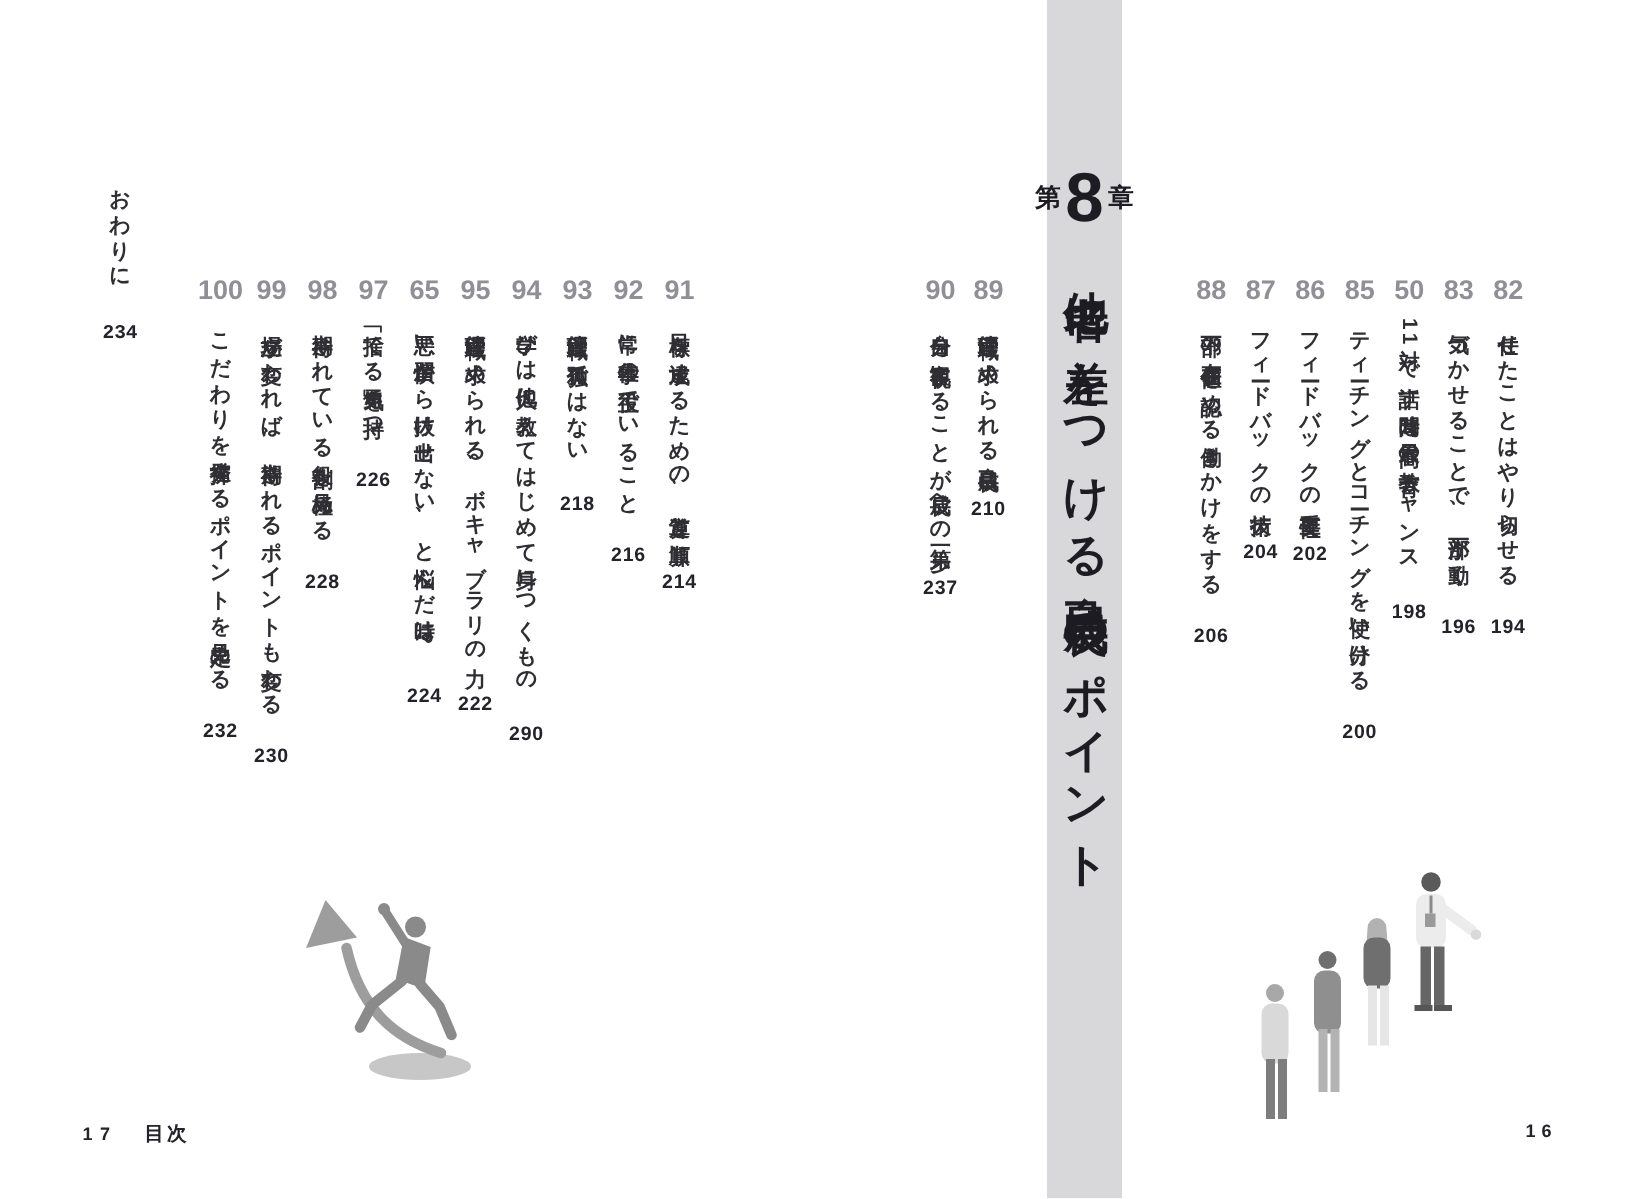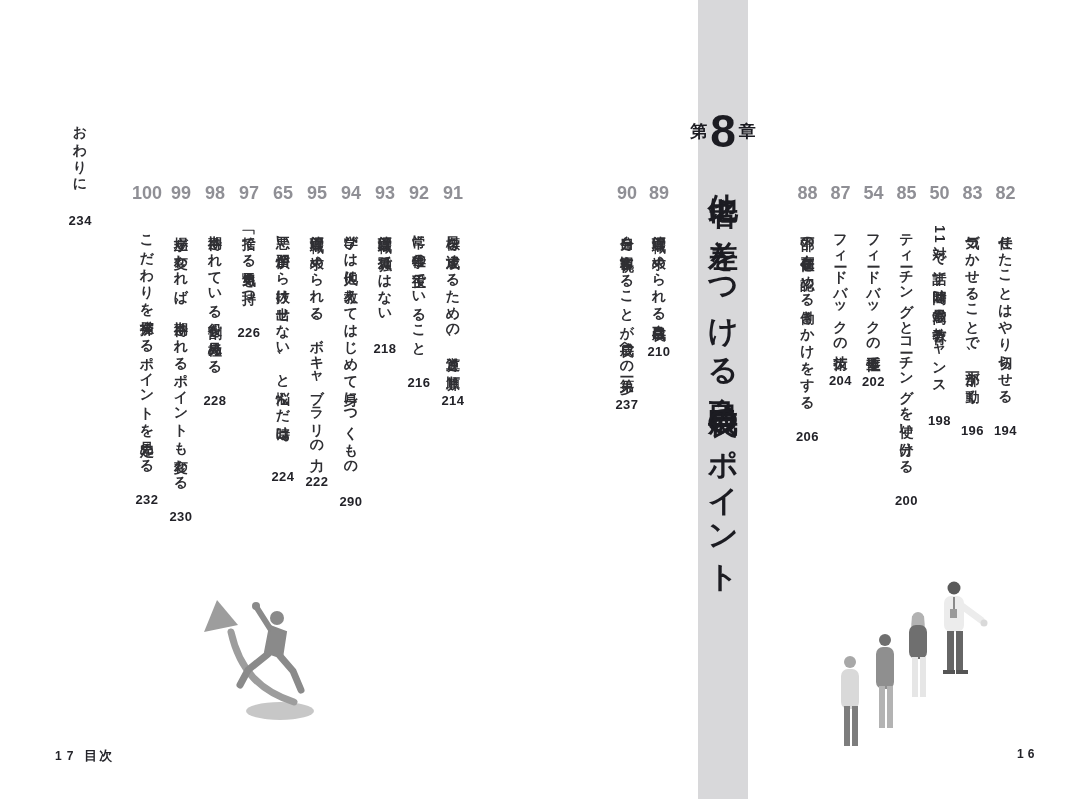--- a/index.html
+++ b/index.html
@@ -25,41 +25,41 @@
   .toc-group{position:absolute;top:183px;display:flex;flex-direction:row-reverse;justify-content:flex-start;}
   .g1{left:791px;width:231px;}
   .g1 .toc-item{width:33px;}
   .g2{left:611px;width:64px;}
   .g2 .toc-item{width:32px;}
   .g3{left:128px;width:342px;}
   .g3 .toc-item{width:34px;}
   .toc-item{display:flex;flex-direction:column;align-items:center;}
   .toc-num{
     font-size:18px;font-weight:700;color:#8f8f95;height:20px;line-height:20px;
-    margin-bottom:22px;white-space:nowrap;
+    margin-bottom:9px;white-space:nowrap;
   }
   .toc-title{
     writing-mode:vertical-rl;text-orientation:mixed;
     font-size:14px;font-weight:600;letter-spacing:1px;line-height:17px;
     color:#2f2f33;white-space:nowrap;
   }
   .toc-page{
     margin-top:26px;font-size:13px;font-weight:700;color:#232329;letter-spacing:0.5px;
   }
   
   .ending{position:absolute;left:63px;top:116px;width:34px;display:flex;flex-direction:column;align-items:center;}
   .ending .label{
     writing-mode:vertical-rl;text-orientation:mixed;
     font-size:14px;font-weight:600;letter-spacing:1.5px;line-height:17px;color:#2f2f33;white-space:nowrap;
   }
   .ending .page{margin-top:28px;font-size:13px;font-weight:700;color:#232329;font-family:Liberation Mono, monospace;}
   
   .footer-left{position:absolute;left:55px;top:747px;display:flex;align-items:baseline;color:#232329;justify-content:space-between;}
   .footer-left .num{font-size:12px;font-weight:700;letter-spacing:5px;}
-  .footer-left .lbl{font-size:13px;font-weight:700;margin-left:6px;letter-spacing:2px;}
+  .footer-left .lbl{font-size:13px;font-weight:700;margin-left:18px;letter-spacing:2px;}
   .footer-right{position:absolute;left:1017px;top:747px;font-size:12px;font-weight:700;letter-spacing:4px;color:#232329;}
   
   .illus-left{position:absolute;left:190px;top:588px;}
   .illus-right{position:absolute;left:820px;top:578px;}
 </style>
 </head>
 <body>
 
 <div class="spread">
 
@@ -92,21 +92,21 @@
         <div class="toc-page">198</div>
       </div>
 
       <div class="toc-item">
         <div class="toc-num">85</div>
         <div class="toc-title">ティーチングとコーチングを使い分ける</div>
         <div class="toc-page">200</div>
       </div>
 
       <div class="toc-item">
-        <div class="toc-num">54</div>
+        <div class="toc-num">86</div>
         <div class="toc-title">フィードバックの重要性</div>
         <div class="toc-page">202</div>
       </div>
 
       <div class="toc-item">
         <div class="toc-num">87</div>
         <div class="toc-title">フィードバックの技術</div>
         <div class="toc-page">204</div>
       </div>
 

